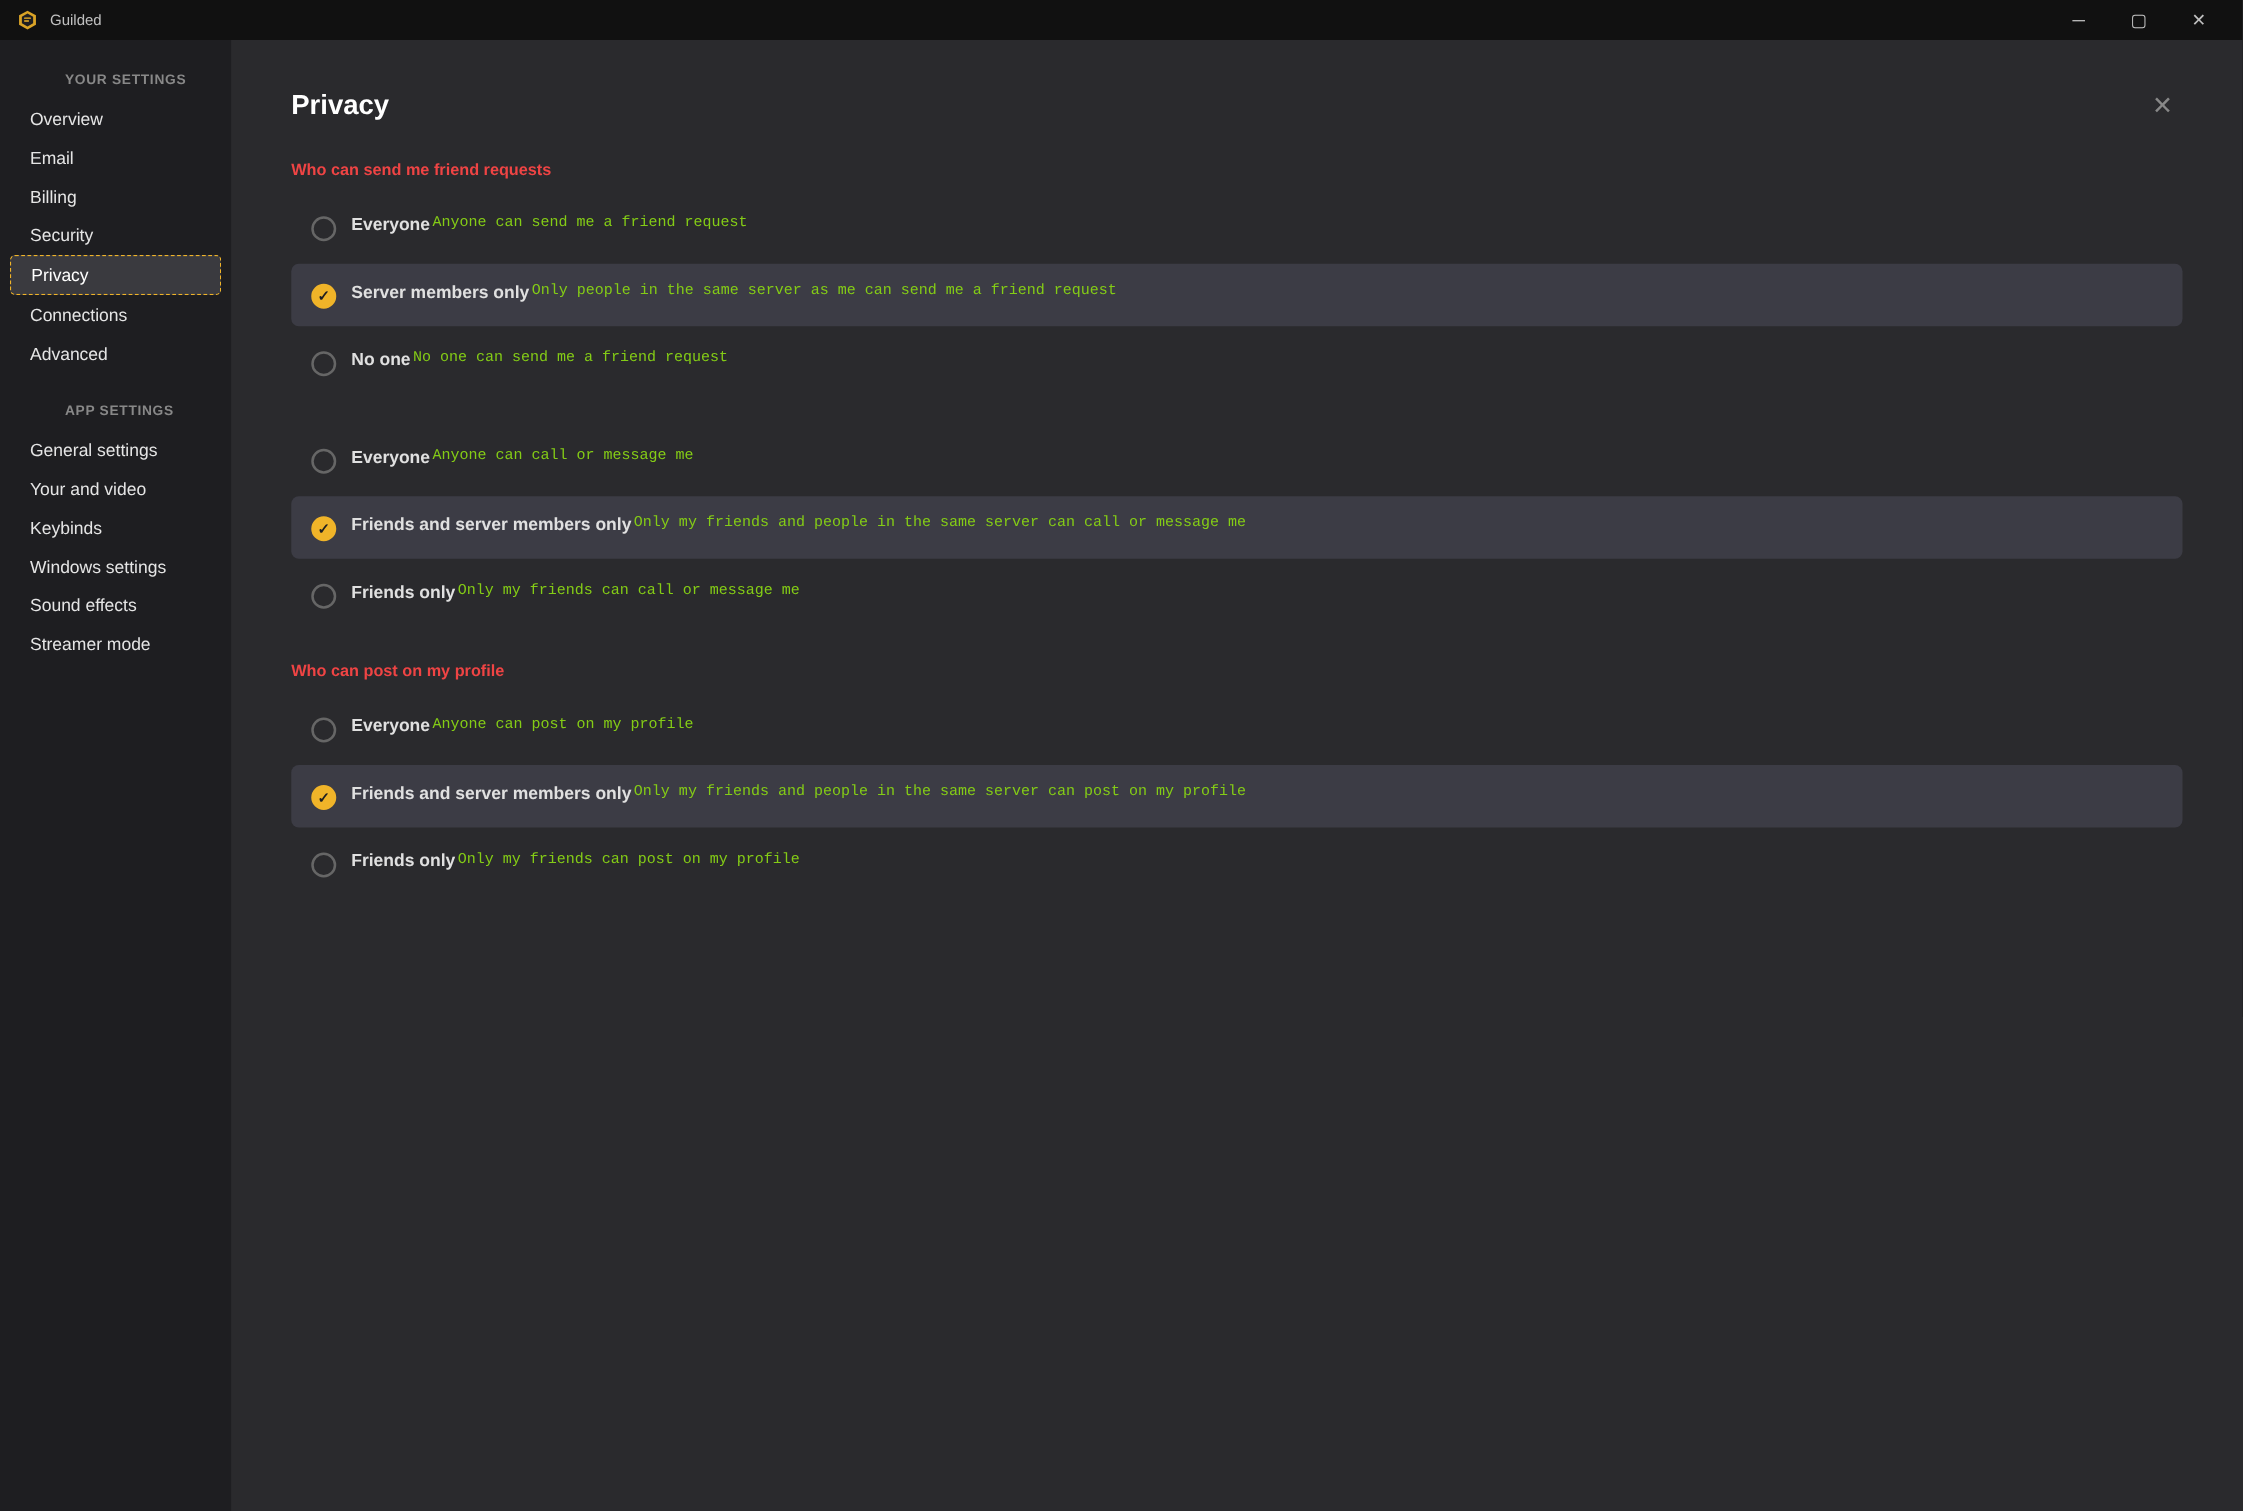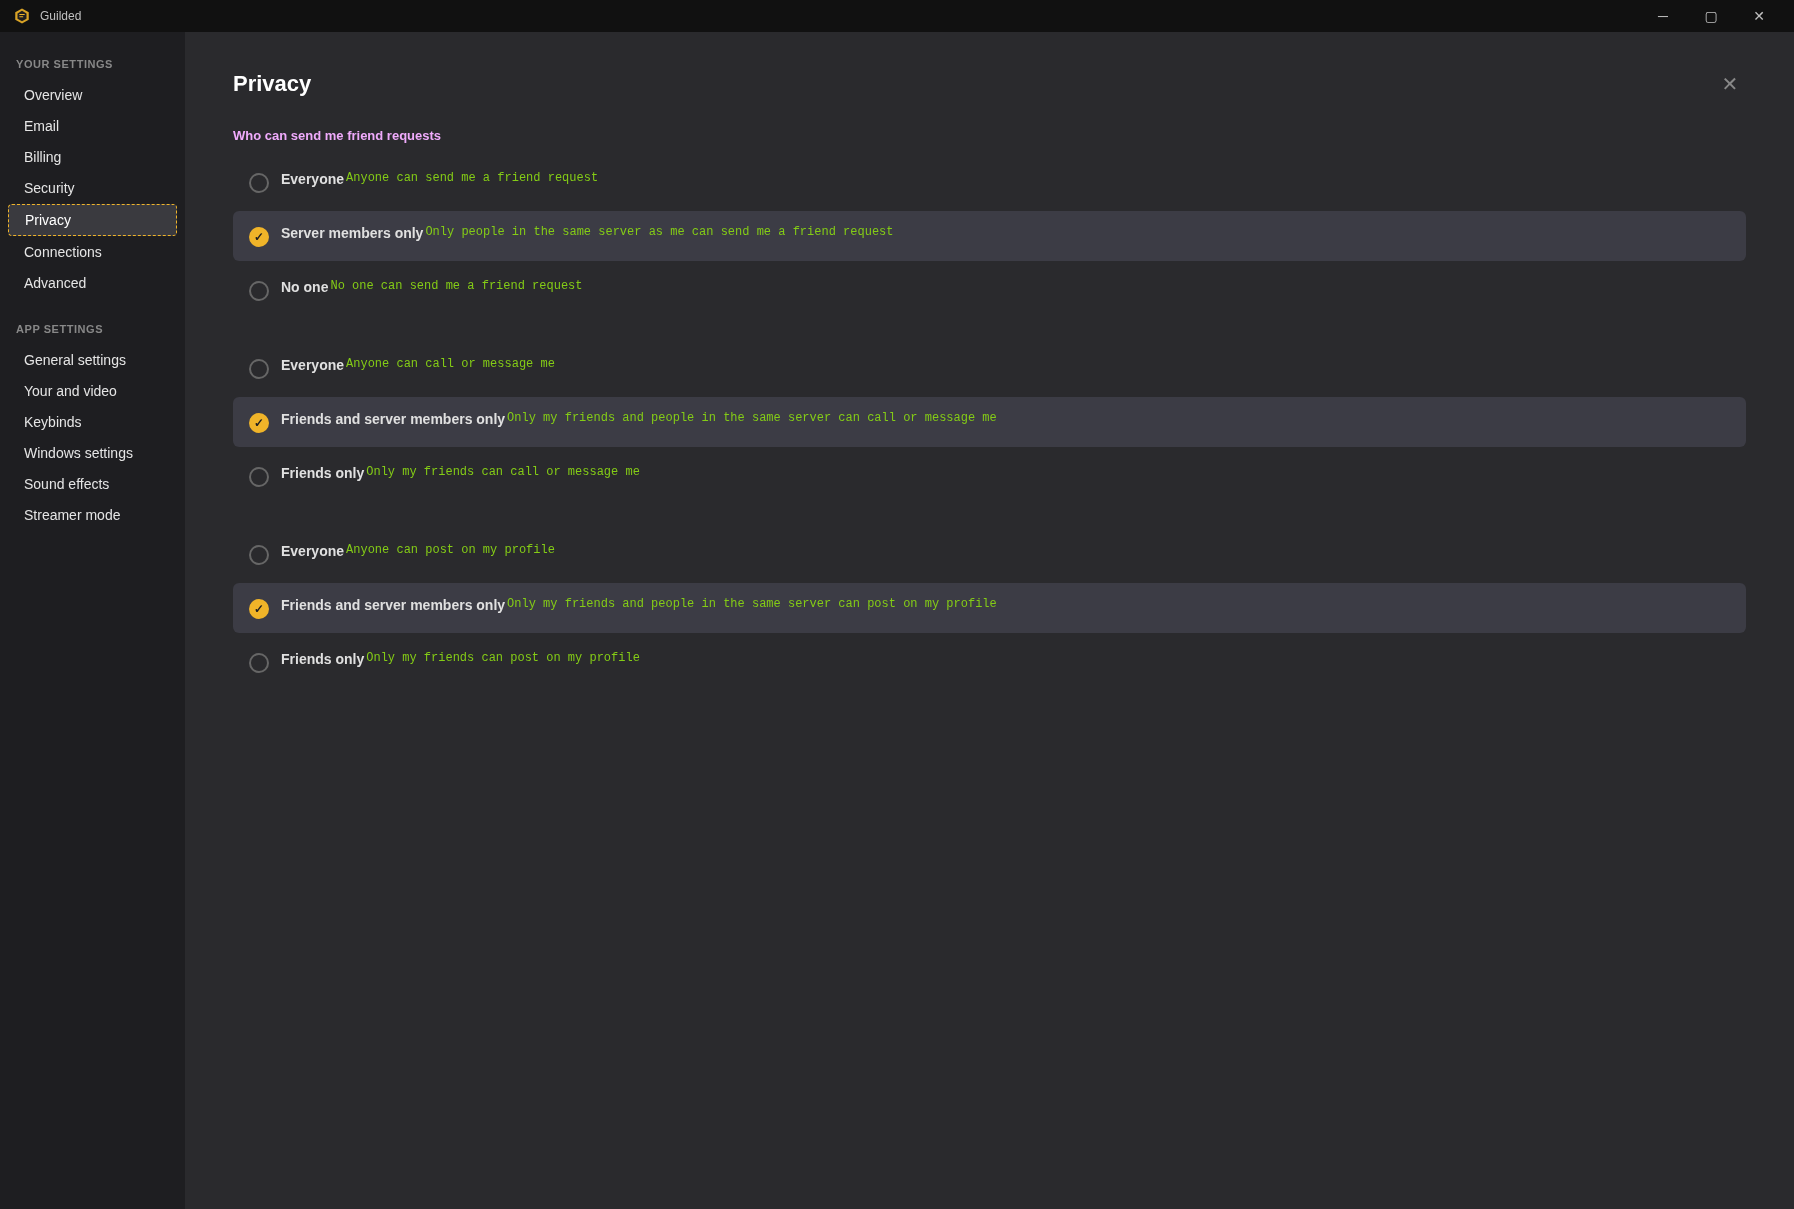--- a/index.html
+++ b/index.html
@@ -78,20 +78,21 @@
     }
 
     .sidebar-section-label {
       font-size: 11px;
       font-weight: 600;
       color: #888;
       text-transform: uppercase;
       letter-spacing: 0.05em;
       padding: 6px 16px;
       margin-bottom: 4px;
+      margin-left: 36px;
     }
 
     .sidebar-item {
       padding: 7px 16px;
       font-size: 14px;
       color: #e5e5e5;
       cursor: pointer;
       border-radius: 4px;
       margin: 1px 8px;
     }
@@ -139,21 +140,21 @@
       display: flex;
       align-items: center;
       justify-content: center;
       border-radius: 4px;
     }
 
     
     .section-heading {
       font-size: 13px;
       font-weight: 600;
-      color: #f0abfc;
+      color: #ef4444;
       margin-bottom: 14px;
       margin-top: 6px;
     }
 
     
     .options-group {
       margin-bottom: 28px;
     }
 
     .option-item {
@@ -343,20 +344,21 @@
       <div class="option-item">
         <div class="radio-outer"></div>
         <div class="option-text-group">
           <span class="option-title">Friends only</span>
           <span class="option-desc">Only my friends can call or message me</span>
         </div>
       </div>
     </div>
 
     <div class="options-group">
+      <div class="section-heading">Who can post on my profile</div>
 
       <div class="option-item">
         <div class="radio-outer"></div>
         <div class="option-text-group">
           <span class="option-title">Everyone</span>
           <span class="option-desc">Anyone can post on my profile</span>
         </div>
       </div>
 
       <div class="option-item selected">

